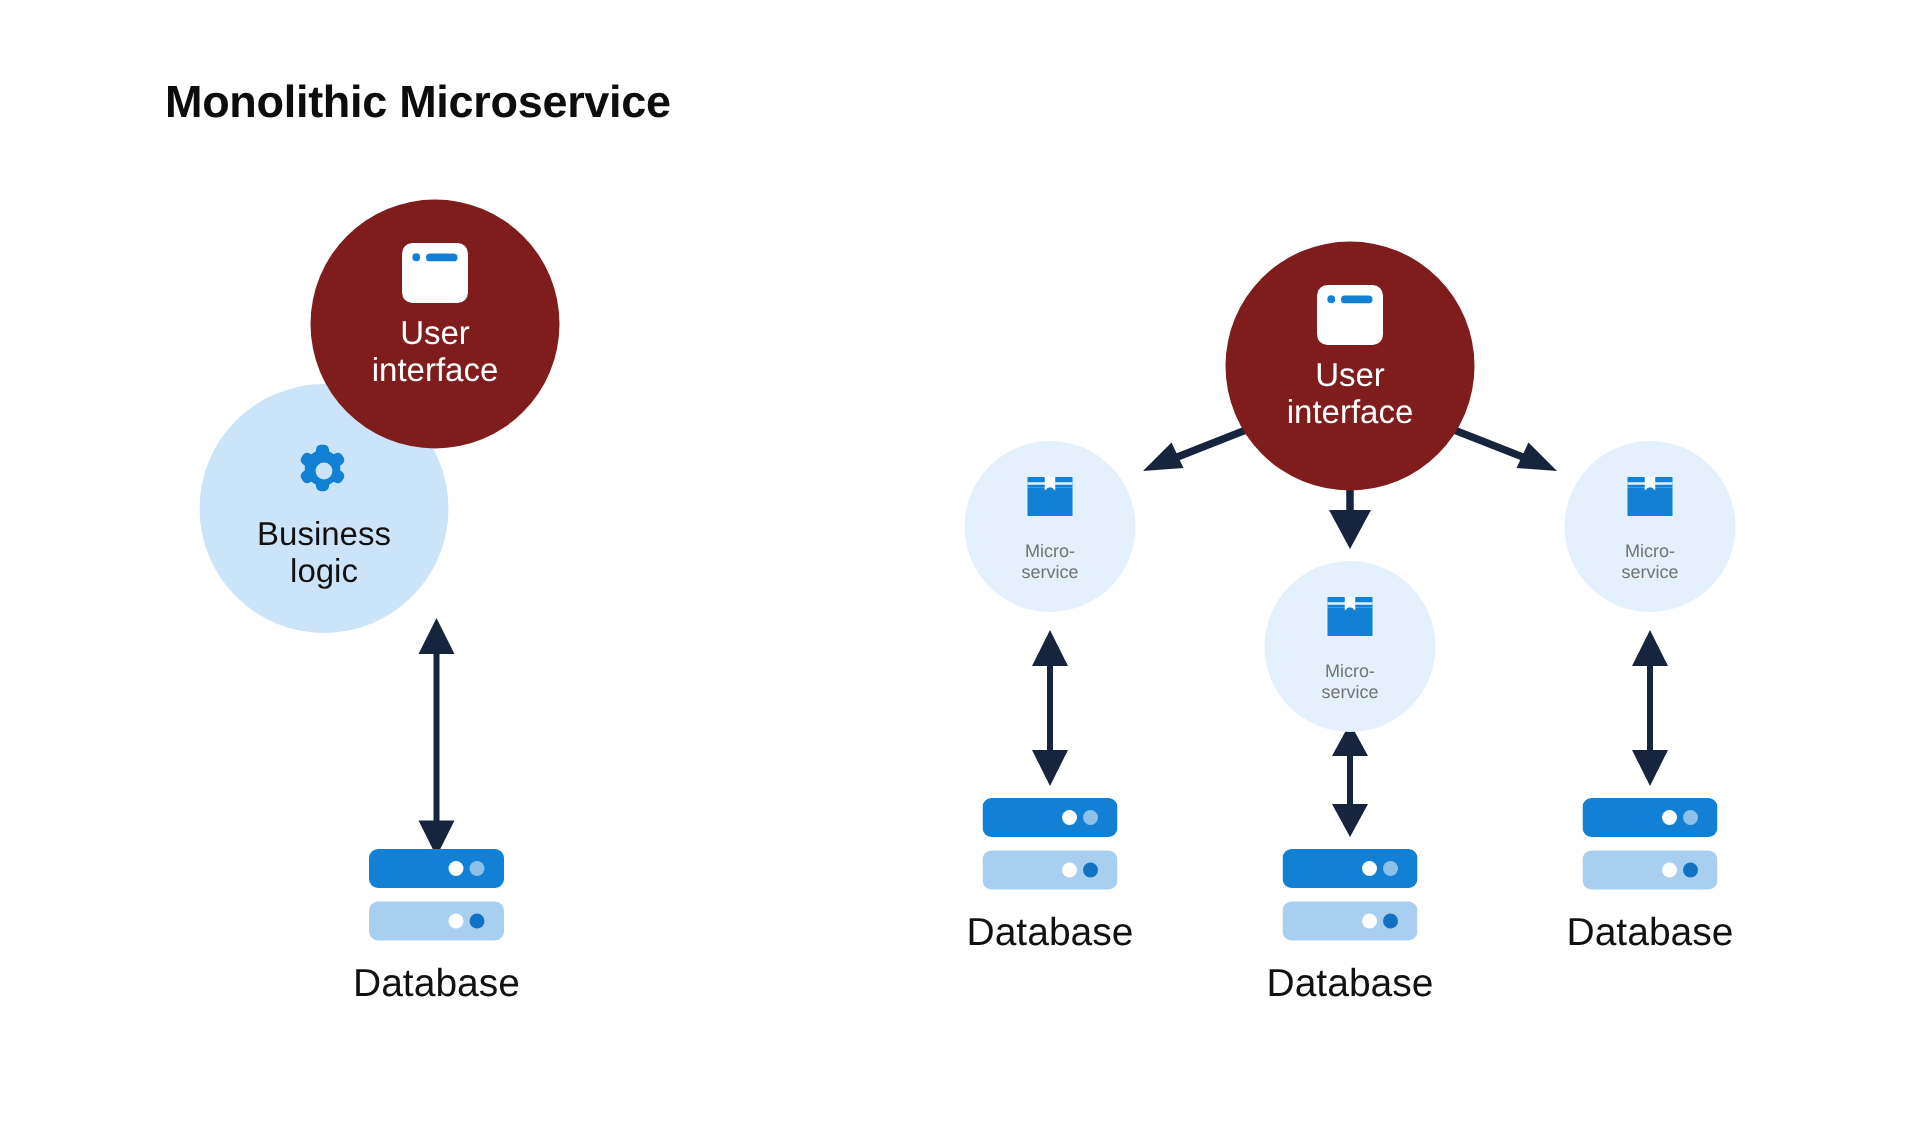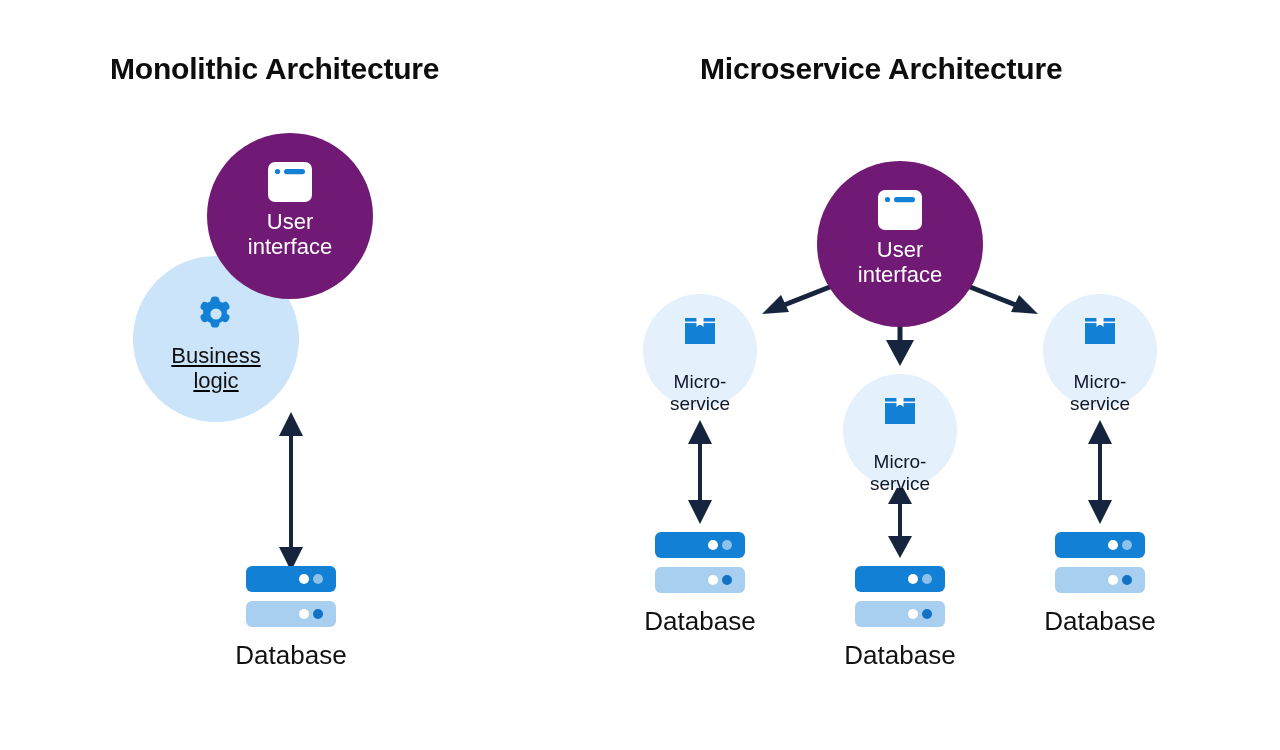--- a/index.html
+++ b/index.html
@@ -42,58 +42,57 @@
     box-sizing: border-box;
     text-align: center;
   }
   .node-label {
     line-height: 1.12;
     white-space: pre-line;
   }
 
   
   .node-ui {
-    background: #701a75;
+    background: #7f1d1d;
     width: 166px;
     height: 166px;
     padding-top: 27px;
     text-align: center;
   }
   .node-ui .node-label {
     color: #ffffff;
     font-size: 22px;
     margin-top: 6px;
   }
 
   
   .node-pale {
     width: 166px;
     height: 166px;
     padding-top: 36px;
-    text-decoration: underline;
   }
   .node-pale .node-label {
     color: #111111;
     font-size: 22px;
     margin-top: 8px;
   }
   .bg-business { background: #cbe4f9; }
   .bg-dataacc  { background: #e4f1fd; }
 
   
   .node-ms {
     width: 114px;
     height: 114px;
     background: #e4f1fd;
     padding-top: 20px;
   }
   .node-ms .node-label {
-    color: #0f172a;
-    font-size: 19px;
-    margin-top: 23px;
+    color: #737373;
+    font-size: 12px;
+    margin-top: 13px;
     line-height: 1.15;
   }
 
   
   .icon-box { display: block; line-height: 0; }
 
   
   .db-group {
     position: absolute;
     display: flex;
@@ -114,23 +113,22 @@
     left: 0; top: 0;
     width: 1280px; height: 750px;
     pointer-events: none;
   }
 </style>
 </head>
 <body>
 
 <div id="stage">
 
-  <div class="panel-title" id="title-mono">Monolithic Architecture</div>
-
-  <div class="panel-title" id="title-micro">Microservice Architecture</div>
+  <div class="panel-title" id="title-mono">Monolithic Microservice</div>
+
 
   <svg id="arrows" viewBox="0 0 1280 750" xmlns="http://www.w3.org/2000/svg">
 
     <g>
       <line x1="291" y1="425" x2="291" y2="558" stroke="#16243d" stroke-width="4"></line>
       <polygon points="291,412 279,436 303,436" fill="#16243d"></polygon>
       <polygon points="291,571 279,547 303,547" fill="#16243d"></polygon>
     </g>
 
     <g>

